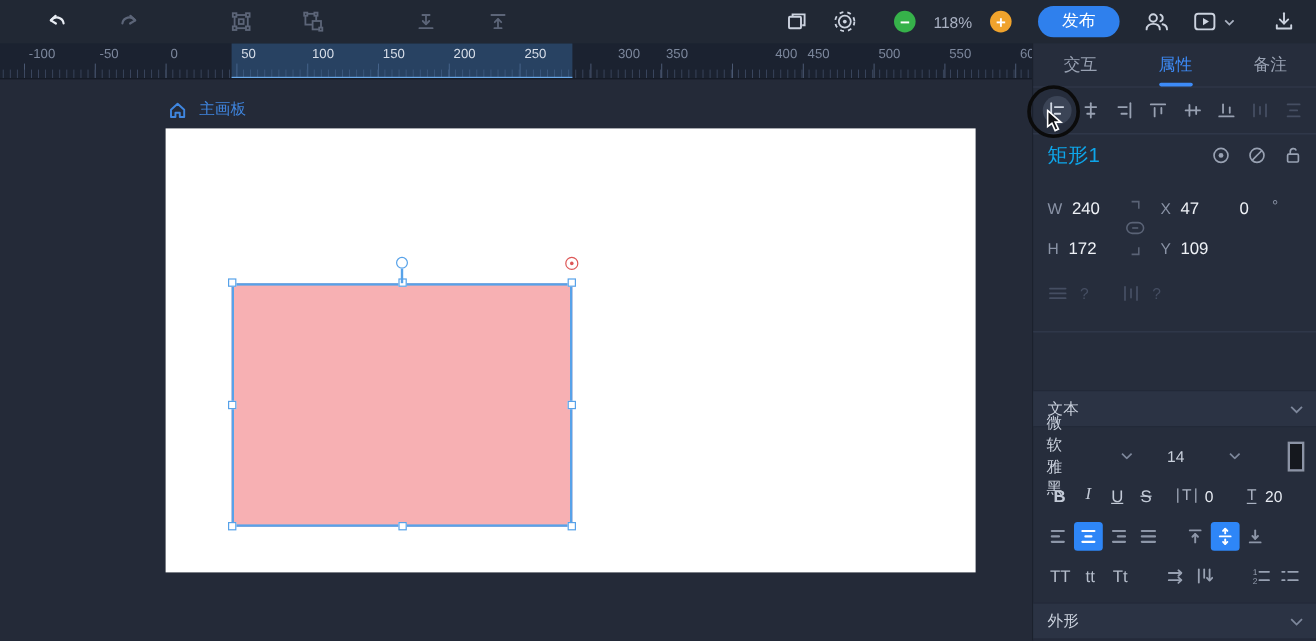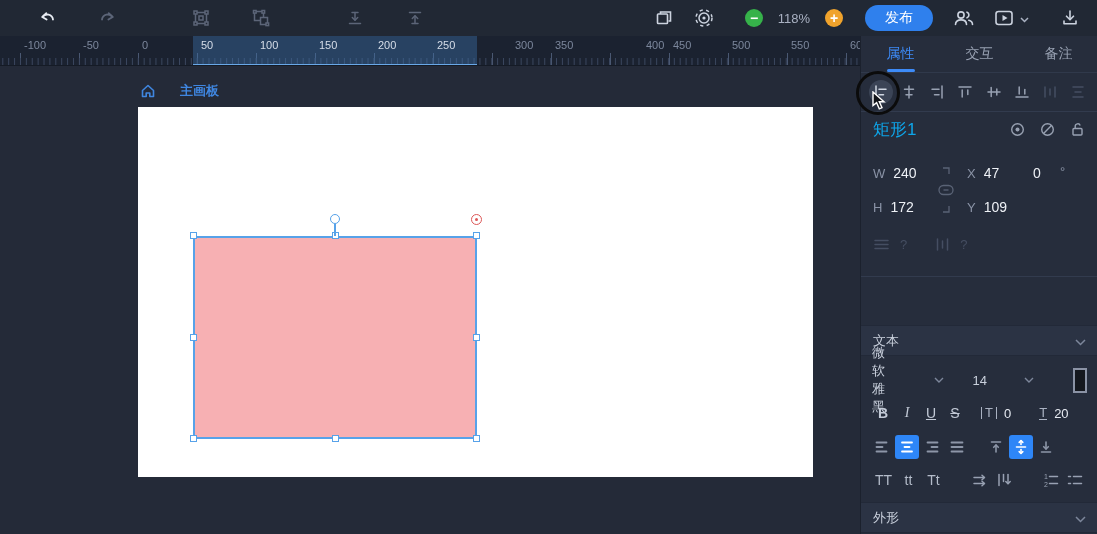--- a/index.html
+++ b/index.html
@@ -30,21 +30,21 @@
     background-size:5.9px 7px, 59px 12px;
     background-repeat:repeat-x;
     background-position:left 2.3px bottom, left 20px bottom;
     border-bottom:1px solid #151b26; }
   .ruler-label { position:absolute; top:3px; font-size:11px; color:#7c879c; white-space:nowrap; }
   .ruler-label.bright { color:#d6dde8; }
   .ruler-highlight { position:absolute; top:0; height:30px; background:rgba(60,112,170,.42); border-bottom:2px solid #69a8e8; }
 
   
   .canvas { position:absolute; left:0; top:66px; width:860px; height:468px; background:#242a38; overflow:hidden; }
-  .breadcrumb { position:absolute; left:140px; top:16px; display:flex; align-items:center; gap:24px; color:#3f86e0; cursor:pointer;font-weight:bold; }
+  .breadcrumb { position:absolute; left:140px; top:16px; display:flex; align-items:flex-end; gap:10px; color:#3f86e0; cursor:pointer; }
   .breadcrumb .bc-label { font-size:13px; color:#3f86e0; }
   .artboard { position:absolute; left:138px; top:41px; width:675px; height:370px; background:#ffffff; }
   .rect-shape { position:absolute; background:#f7b0b3; border:2px solid #57a2e9; cursor:move; }
   .handle { position:absolute; width:7px; height:7px; background:#fff; border:1.5px solid #57a2e9; cursor:pointer; }
   .rot-line { position:absolute; width:1.5px; background:#57a2e9; }
   .rot-handle { position:absolute; width:10px; height:10px; border:1.5px solid #57a2e9; background:#fff; border-radius:50%; cursor:grab; }
   .red-marker { position:absolute; width:11px; height:11px; border:1.5px solid #dd5757; border-radius:50%; display:flex; align-items:center; justify-content:center; }
   .red-marker::after { content:""; width:3px; height:3px; border-radius:50%; background:#dd5757; }
 
   
@@ -275,22 +275,22 @@
           <div class="rot-line" style="left: 196.31px; top: 116.62px; height: 12px;"></div>
           <div class="rot-handle" style="left: 192.06px; top: 106.62px;"></div>
           <div class="red-marker" style="left: 332.66px; top: 106.62px;"></div>
         </div>
     </div>
   </div>
 
   <aside class="panel">
 
     <div class="tabs">
+      <div class="tab">交互</div>
       <div class="tab active">属性</div>
-      <div class="tab">交互</div>
       <div class="tab">备注</div>
     </div>
 
     <div class="align-row">
       <div class="align-btn hovered">
         <svg width="16" height="16" viewBox="0 0 16 16" fill="none" stroke="currentColor" stroke-width="1.5" stroke-linecap="round">
             <path d="M3 2v12"></path>
             <path d="M6 5.2h7"></path>
             <path d="M6 10.8h4.5"></path>
           </svg>

